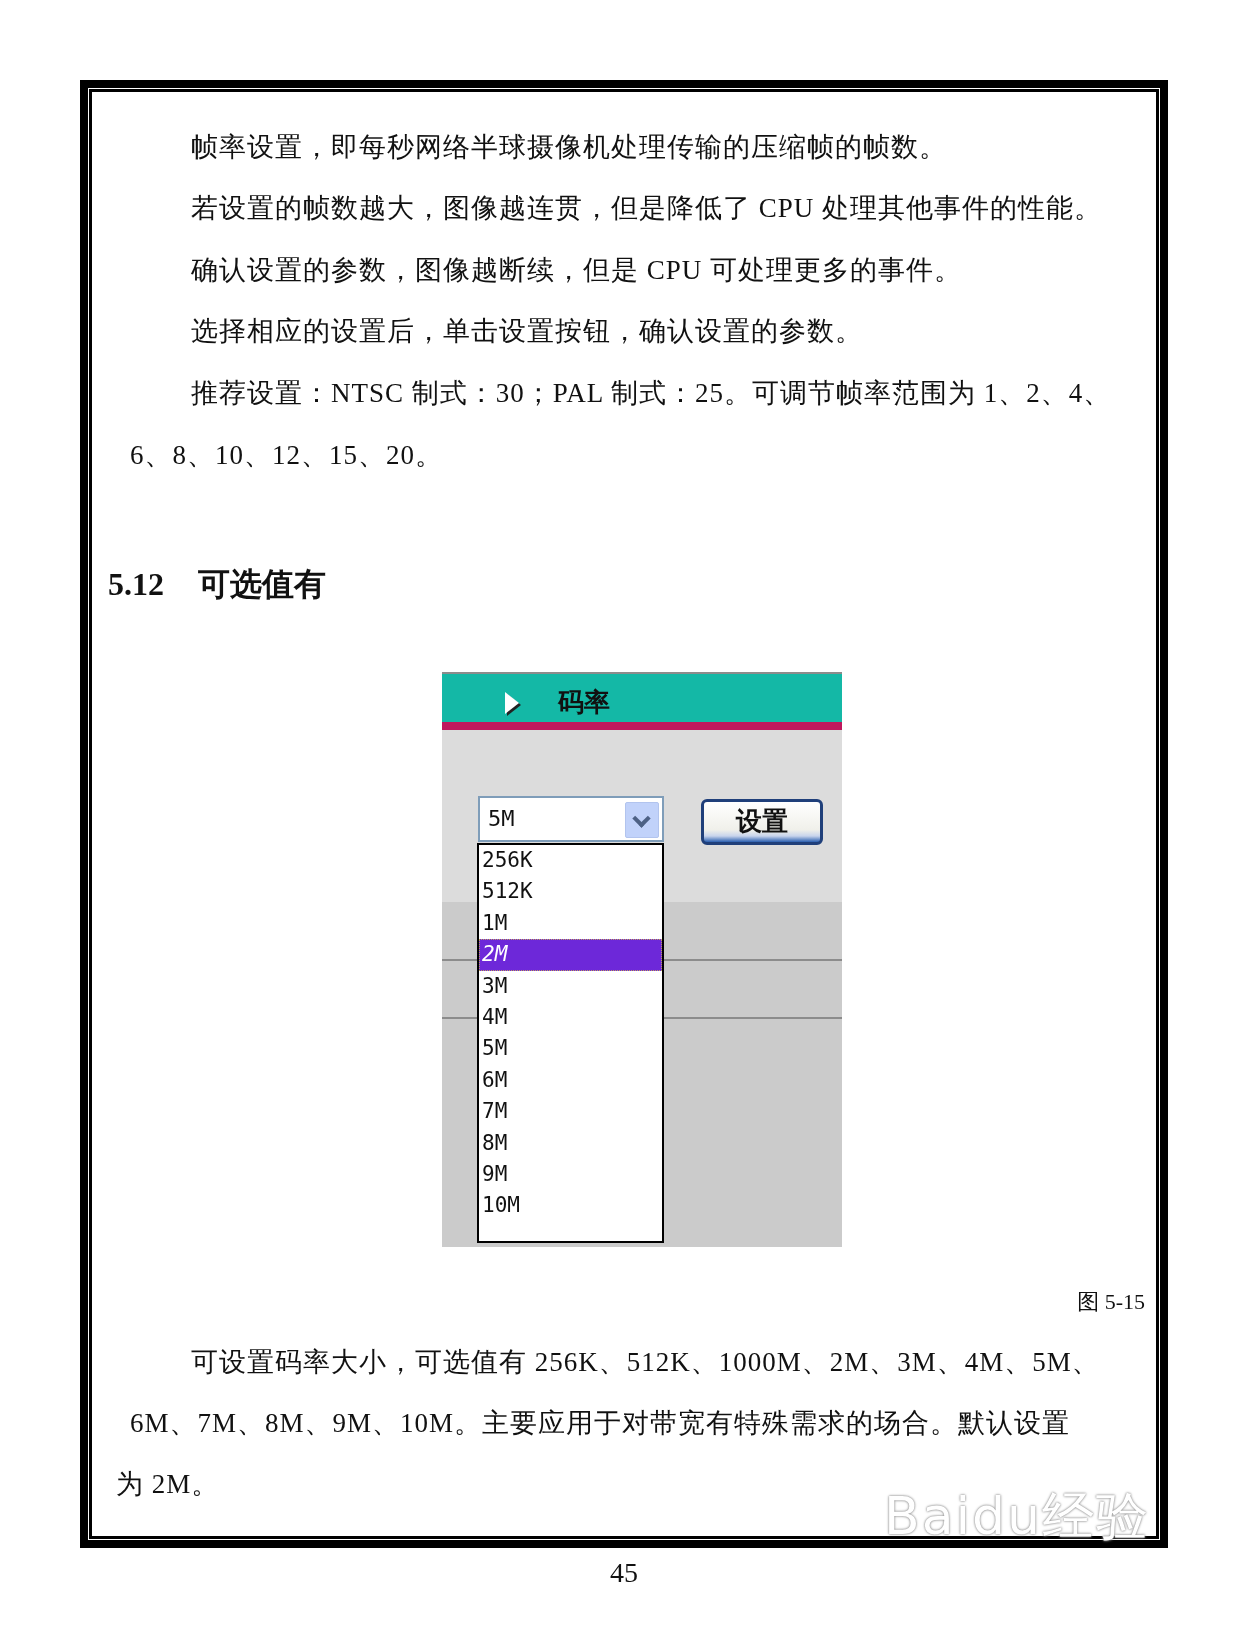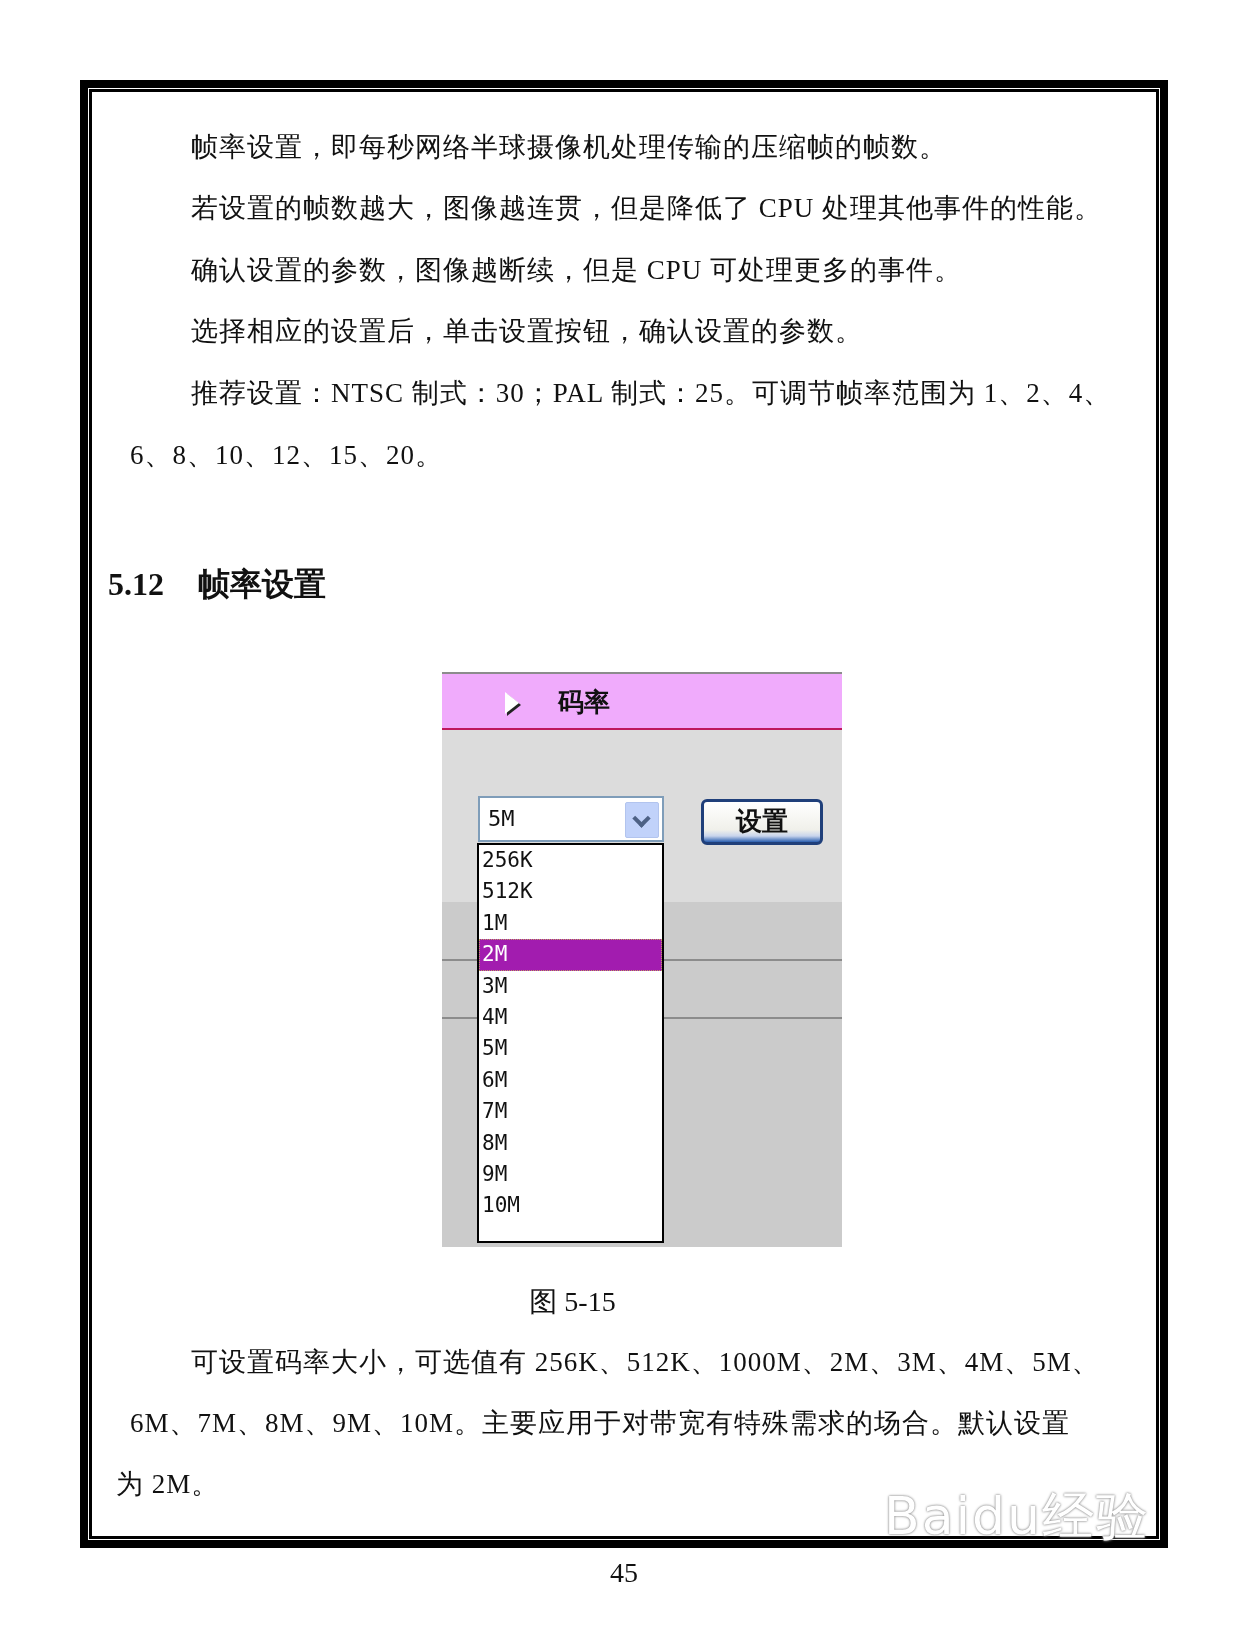--- a/index.html
+++ b/index.html
@@ -8,22 +8,22 @@
   .frame-outer { position:absolute; left:80px; top:80px; width:1088px; height:1468px;
                  box-sizing:border-box; border:8px solid #000; }
   .frame-inner { position:absolute; left:89px; top:89px; width:1070px; height:1450px;
                  box-sizing:border-box; border:3px solid #000; }
   .line { position:absolute; font-size:27px; line-height:34px; white-space:nowrap; letter-spacing:1px; }
   .heading { position:absolute; left:108px; top:564px; font-size:32px; font-weight:bold; line-height:40px; white-space:nowrap; }
   .heading .num { margin-right:34px; }
 
   
   .panel { position:absolute; left:442px; top:672px; width:400px; height:575px; background:#cbcbcb; }
-  .panel-header { position:absolute; left:0; top:0; width:100%; height:58px; background:#f0abfc;
-                  border-top:2px solid #8c8c8c; border-bottom:2px solid #be185d; box-sizing:border-box;padding-left:32px; }
+  .panel-header { position:absolute; left:0; top:0; width:100%; height:58px; background:#14b8a6;
+                  border-top:2px solid #8c8c8c; border-bottom:8px solid #be185d; box-sizing:border-box;padding-left:32px; }
   .panel-body { position:absolute; left:0; top:58px; width:100%; height:172px; background:#dcdcdc; }
   .band-line { position:absolute; left:0; width:100%; height:2px; background:#8c8c8c; }
   .arrow-icon { position:absolute; left:63px; top:18px; width:0; height:0;
                 border-top:11px solid transparent; border-bottom:11px solid transparent;
                 border-left:14px solid #ffffff; filter:drop-shadow(2px 2px 0 #222); }
   .panel-title { position:absolute; left:116px; top:13px; font-family:"DejaVu Sans Mono","Liberation Mono",monospace;
                  font-size:26px; font-weight:bold; color:#111; line-height:30px; }
   .select-box { position:absolute; left:36px; top:124px; width:186px; height:46px; background:#fff;
                 border:2px solid #7f9db9; box-sizing:border-box; }
   .select-value { position:absolute; left:8px; top:7px; font-family:"DejaVu Sans Mono","Liberation Mono",monospace;
@@ -34,44 +34,44 @@
                        border-right:4px solid #4d6185; border-bottom:4px solid #4d6185; transform:rotate(45deg); }
   .set-button { position:absolute; left:259px; top:127px; width:122px; height:46px; box-sizing:border-box;
                 border:3px solid #1f3f7a; border-radius:6px;
                 background:linear-gradient(#ffffff 0%, #f0f0ea 70%, #c8d4ec 85%, #2b5fb0 100%);
                 font-family:"DejaVu Sans Mono","Liberation Mono",monospace; font-size:26px; font-weight:bold;
                 text-align:center; line-height:38px; color:#111; }
   .list { position:absolute; left:35px; top:171px; width:187px; height:400px; background:#fff;
           border:2px solid #000; box-sizing:border-box; }
   .list-item { height:31.4px; line-height:31px; padding-left:3px; font-family:"DejaVu Sans Mono","Liberation Mono",monospace;
                font-size:21px; color:#111; }
-  .list-item.selected { background:#a21caf; color:#fff; outline:1px dotted #c0a060; outline-offset:-1px; }
+  .list-item.selected { background:#6d28d9; color:#fff; outline:1px dotted #c0a060; outline-offset:-1px;font-style:italic; }
 
-  .caption { position:absolute; left:0; width:1145px; top:1285px; text-align:center; font-size:28px; line-height:34px; }
+  .caption { position:absolute; left:0; width:1145px; top:1285px; text-align:right; font-size:22px; line-height:34px; }
   .page-number { position:absolute; left:0; width:1248px; top:1556px; text-align:center; font-size:28px; line-height:34px; }
   .watermark { position:absolute; left:884px; top:1488px; color:#fff; font-family:"DejaVu Sans",sans-serif;
                text-shadow:0 0 2px #888, 0 0 3px #aaa; }
   .wm-logo { font-size:52px; font-weight:normal; line-height:56px; letter-spacing:2px; }
   .wm-url { font-size:26px; line-height:30px; margin-left:4px; }
 </style>
 </head>
 <body>
 
 <div class="frame-outer"></div>
 <div class="frame-inner"></div>
 
 <div class="line" style="left:191px; top:130px;">帧率设置，即每秒网络半球摄像机处理传输的压缩帧的帧数。</div>
 <div class="line" style="left:191px; top:191px;">若设置的帧数越大，图像越连贯，但是降低了 CPU 处理其他事件的性能。</div>
 <div class="line" style="left:191px; top:253px;">确认设置的参数，图像越断续，但是 CPU 可处理更多的事件。</div>
 <div class="line" style="left:191px; top:314px;">选择相应的设置后，单击设置按钮，确认设置的参数。</div>
 <div class="line" style="left:191px; top:376px;">推荐设置：NTSC 制式：30；PAL 制式：25。可调节帧率范围为 1、2、4、</div>
 <div class="line" style="left:130px; top:438px;">6、8、10、12、15、20。</div>
 
 <div class="heading">
-  <span class="num">5.12</span><span>帧率设置</span>
+  <span class="num">5.12</span><span>可选值有</span>
 </div>
 
 <div class="panel">
   <div class="panel-header">
     <span class="arrow-icon"></span>
     <span class="panel-title">码率</span>
   </div>
   <div class="panel-body"></div>
   <div class="band-line" style="top:287px;"></div>
   <div class="band-line" style="top:345px;"></div>

